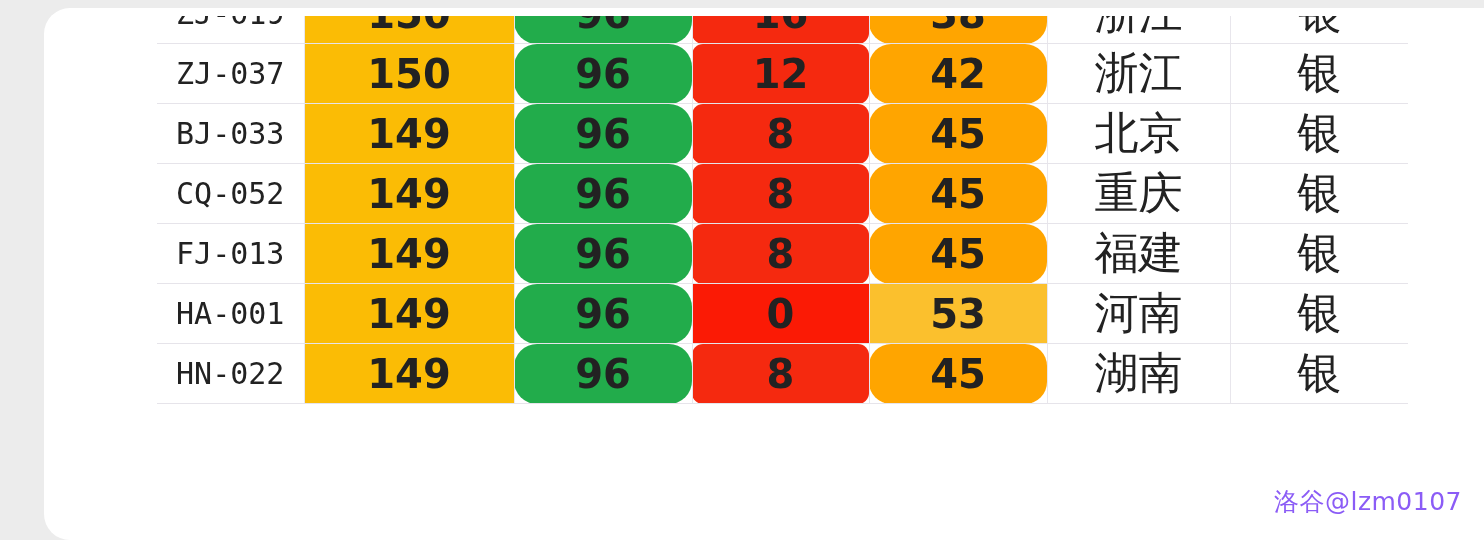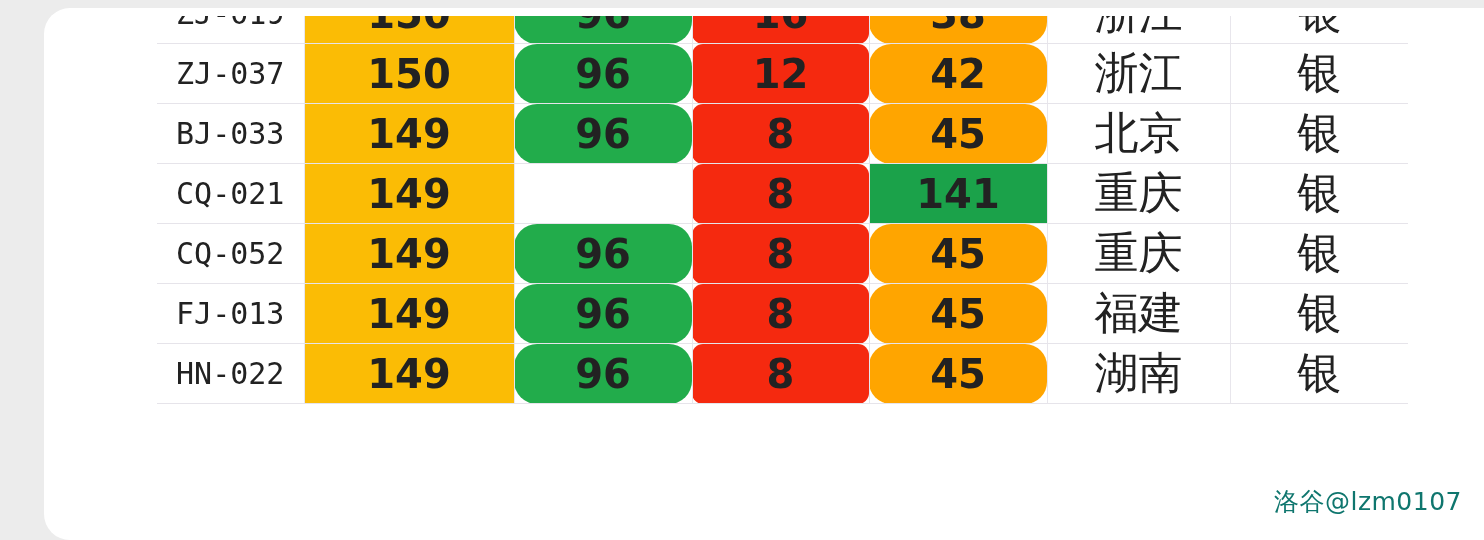--- a/index.html
+++ b/index.html
@@ -111,21 +111,21 @@
   .f-red-bright  { background: #FB1A05; }
   .f-white       { background: #FFFFFF; }
 
   
   #watermark {
     position: absolute;
     right: 22px;
     bottom: 22px;
     font-family: "DejaVu Sans", sans-serif;
     font-size: 25px;
-    color: #0f766e;
+    color: #8b5cf6;
     letter-spacing: 0.5px;
     user-select: none;
     pointer-events: none;
   }
 </style>
 </head>
 <body>
 
 <div id="screen">
 
@@ -164,44 +164,44 @@
             <tr>
               <td class="id">BJ-033</td>
               <td class="num f-orange">149</td>
               <td class="num f-green">96</td>
               <td class="num f-red">8</td>
               <td class="num f-orange-deep">45</td>
               <td class="cjk">北京</td>
               <td class="cjk">银</td>
             </tr>
             <tr>
-              <td class="id">CQ-021</td>
-              <td class="num f-orange">149</td>
-              <td class="num f-white"></td>
-              <td class="num f-red">8</td>
-              <td class="num f-green-dark">141</td>
+              <td class="id">CQ-052</td>
+              <td class="num f-orange">149</td>
+              <td class="num f-green">96</td>
+              <td class="num f-red">8</td>
+              <td class="num f-orange-deep">45</td>
               <td class="cjk">重庆</td>
               <td class="cjk">银</td>
             </tr>
             <tr>
-              <td class="id">CQ-052</td>
-              <td class="num f-orange">149</td>
-              <td class="num f-green">96</td>
-              <td class="num f-red">8</td>
-              <td class="num f-orange-deep">45</td>
-              <td class="cjk">重庆</td>
-              <td class="cjk">银</td>
-            </tr>
-            <tr>
               <td class="id">FJ-013</td>
               <td class="num f-orange">149</td>
               <td class="num f-green">96</td>
               <td class="num f-red">8</td>
               <td class="num f-orange-deep">45</td>
               <td class="cjk">福建</td>
+              <td class="cjk">银</td>
+            </tr>
+            <tr>
+              <td class="id">HA-001</td>
+              <td class="num f-orange">149</td>
+              <td class="num f-green">96</td>
+              <td class="num f-red-bright">0</td>
+              <td class="num f-orange-lite">53</td>
+              <td class="cjk">河南</td>
               <td class="cjk">银</td>
             </tr>
             <tr>
               <td class="id">HN-022</td>
               <td class="num f-orange">149</td>
               <td class="num f-green">96</td>
               <td class="num f-red">8</td>
               <td class="num f-orange-deep">45</td>
               <td class="cjk">湖南</td>
               <td class="cjk">银</td>

